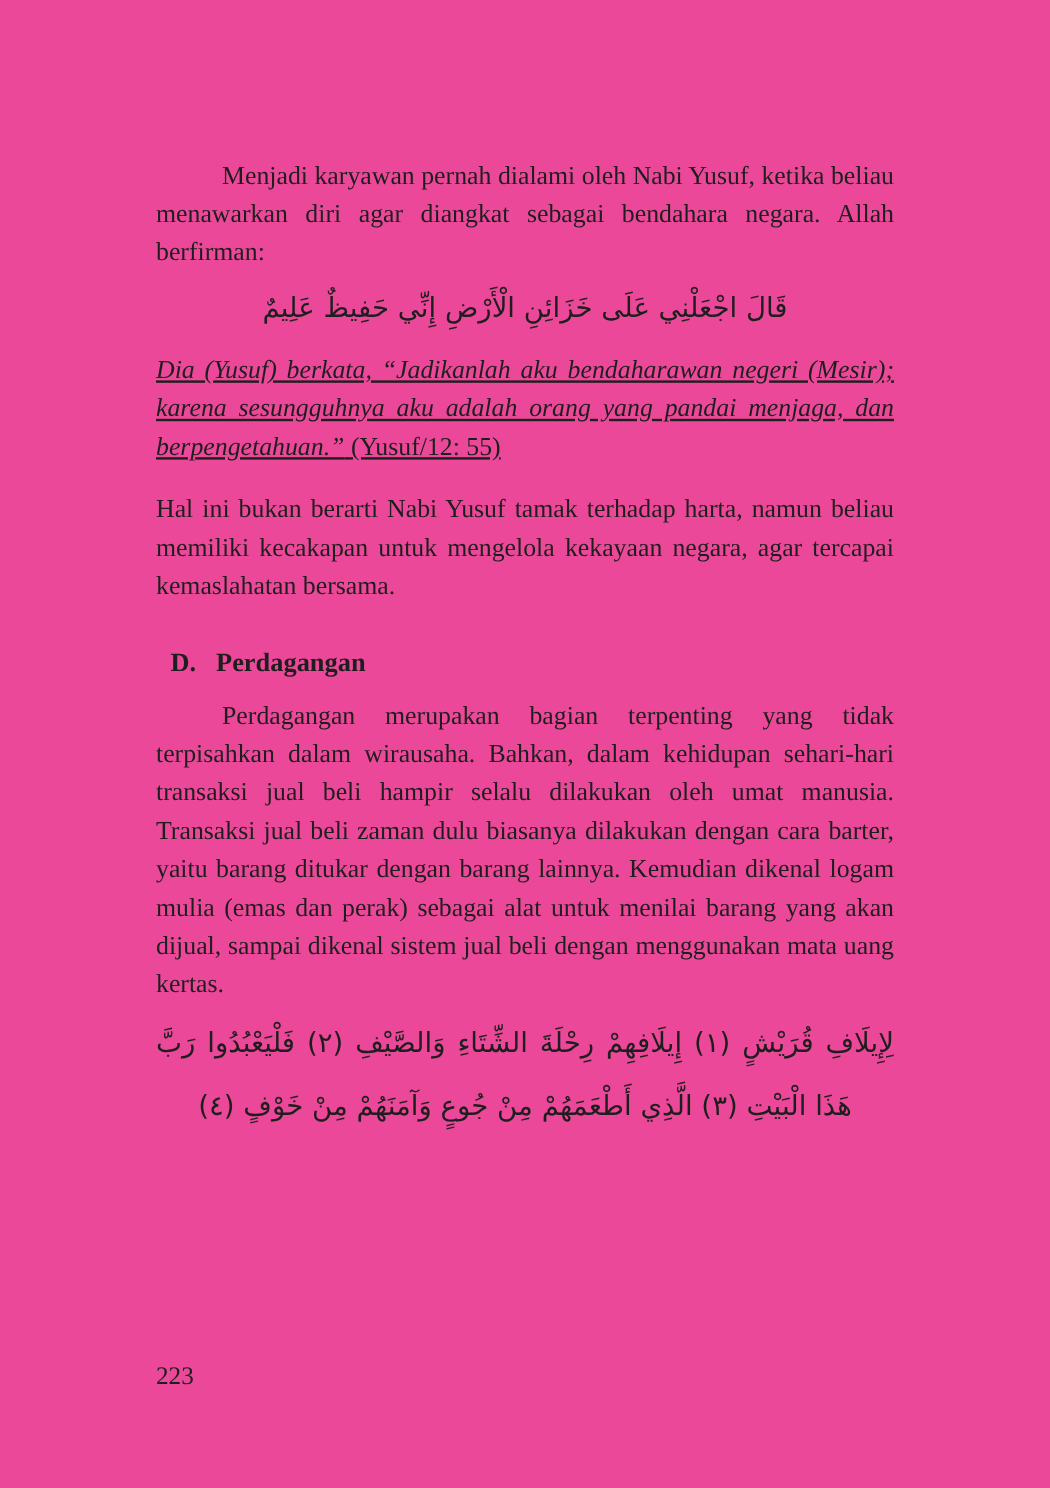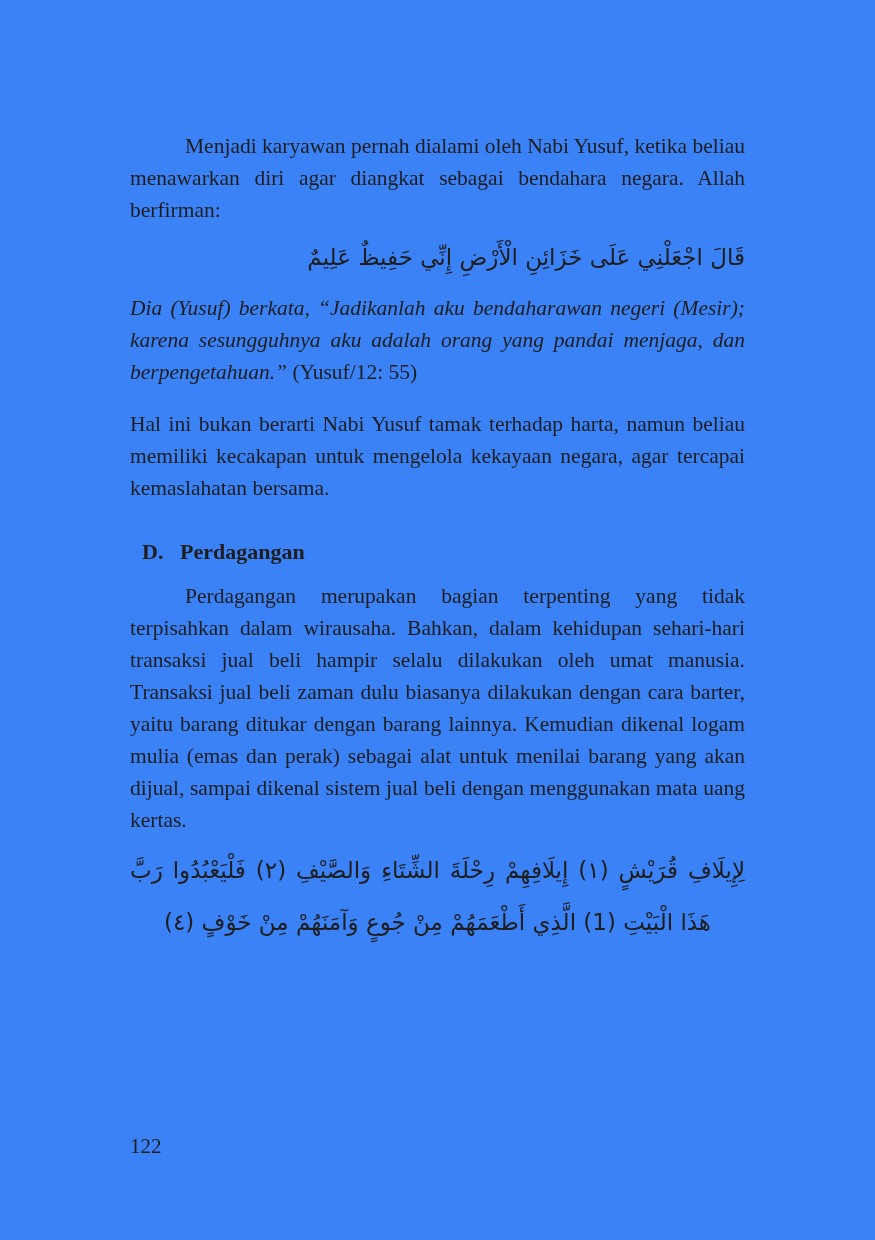--- a/index.html
+++ b/index.html
@@ -4,21 +4,21 @@
 <style>
   html, body {
     margin: 0;
     padding: 0;
     background: #ffffff;
   }
   .page {
     position: relative;
     width: 875px;
     height: 1240px;
-    background: #3b82f6;
+    background: #ec4899;
     color: #1e1e1e;
     font-family: "Liberation Serif", serif;
     overflow: hidden;
     box-sizing: border-box;
   }
   .content {
     position: absolute;
     left: 130px;
     top: 130px;
     width: 615px;
@@ -32,42 +32,42 @@
   .indent { text-indent: 55px; }
   .italic { font-style: italic; }
   .roman  { font-style: normal; }
   .arabic {
     font-family: "DejaVu Sans", sans-serif;
     direction: rtl;
     unicode-bidi: embed;
     font-size: 23px;
   }
   .arabic-center {
-    text-align: right;
+    text-align: center;
     line-height: 50px;
     margin-top: 6px;
     margin-bottom: 10px;
   }
   .arabic-block {
     text-align: justify;
     text-align-last: center;
     line-height: 52px;
     margin-top: 8px;
     margin-bottom: 10px;
   }
   .para-hal    { margin-top: 20px; }
   .heading {
     margin: 12px;
     margin-top: 32px;
     font-size: 22px;
     line-height: 32px;
     font-weight: bold;
   }
   .heading .h-label { display: inline-block; width: 38px; }
-  .para-trans  { margin-top: 6px; }
+  .para-trans  { margin-top: 6px; text-decoration: underline; }
   .footer {
     position: absolute;
     left: 130px;
     right: 130px;
     top: 1132px;
     display: flex;
     justify-content: space-between;
     align-items: baseline;
     font-size: 21px;
     line-height: 28px;
@@ -86,21 +86,21 @@
 
     <p class="para-trans"><span class="italic">Dia (Yusuf) berkata, “Jadikanlah aku bendaharawan negeri (Mesir); karena sesungguhnya aku adalah orang yang pandai menjaga, dan berpengetahuan.”</span> <span class="roman">(Yusuf/12: 55)</span></p>
 
     <p class="para-hal">Hal ini bukan berarti Nabi Yusuf tamak terhadap harta, namun beliau memiliki kecakapan untuk mengelola kekayaan negara, agar tercapai kemaslahatan bersama.</p>
 
     <h3 class="heading"><span class="h-label">D.</span><span>Perdagangan</span></h3>
 
     <p class="indent">Perdagangan merupakan bagian terpenting yang tidak terpisahkan dalam wirausaha. Bahkan, dalam kehidupan sehari-hari transaksi jual beli hampir selalu dilakukan oleh umat manusia. Transaksi jual beli zaman dulu biasanya dilakukan dengan cara barter, yaitu barang ditukar dengan barang lainnya. Kemudian dikenal logam mulia (emas dan perak) sebagai alat untuk menilai barang yang akan dijual, sampai dikenal sistem jual beli dengan menggunakan mata uang kertas.</p>
 
 
-    <p class="arabic arabic-block">لِإِيلَافِ قُرَيْشٍ (١) إِيلَافِهِمْ رِحْلَةَ الشِّتَاءِ وَالصَّيْفِ (٢) فَلْيَعْبُدُوا رَبَّ هَذَا الْبَيْتِ (1) الَّذِي أَطْعَمَهُمْ مِنْ جُوعٍ وَآمَنَهُمْ مِنْ خَوْفٍ (٤)</p>
+    <p class="arabic arabic-block">لِإِيلَافِ قُرَيْشٍ (١) إِيلَافِهِمْ رِحْلَةَ الشِّتَاءِ وَالصَّيْفِ (٢) فَلْيَعْبُدُوا رَبَّ هَذَا الْبَيْتِ (٣) الَّذِي أَطْعَمَهُمْ مِنْ جُوعٍ وَآمَنَهُمْ مِنْ خَوْفٍ (٤)</p>
 
 
   </div>
 
   <div class="footer">
-    <span class="page-number">122</span>
+    <span class="page-number">223</span>
   </div>
 </div>
 
 </body></html>

